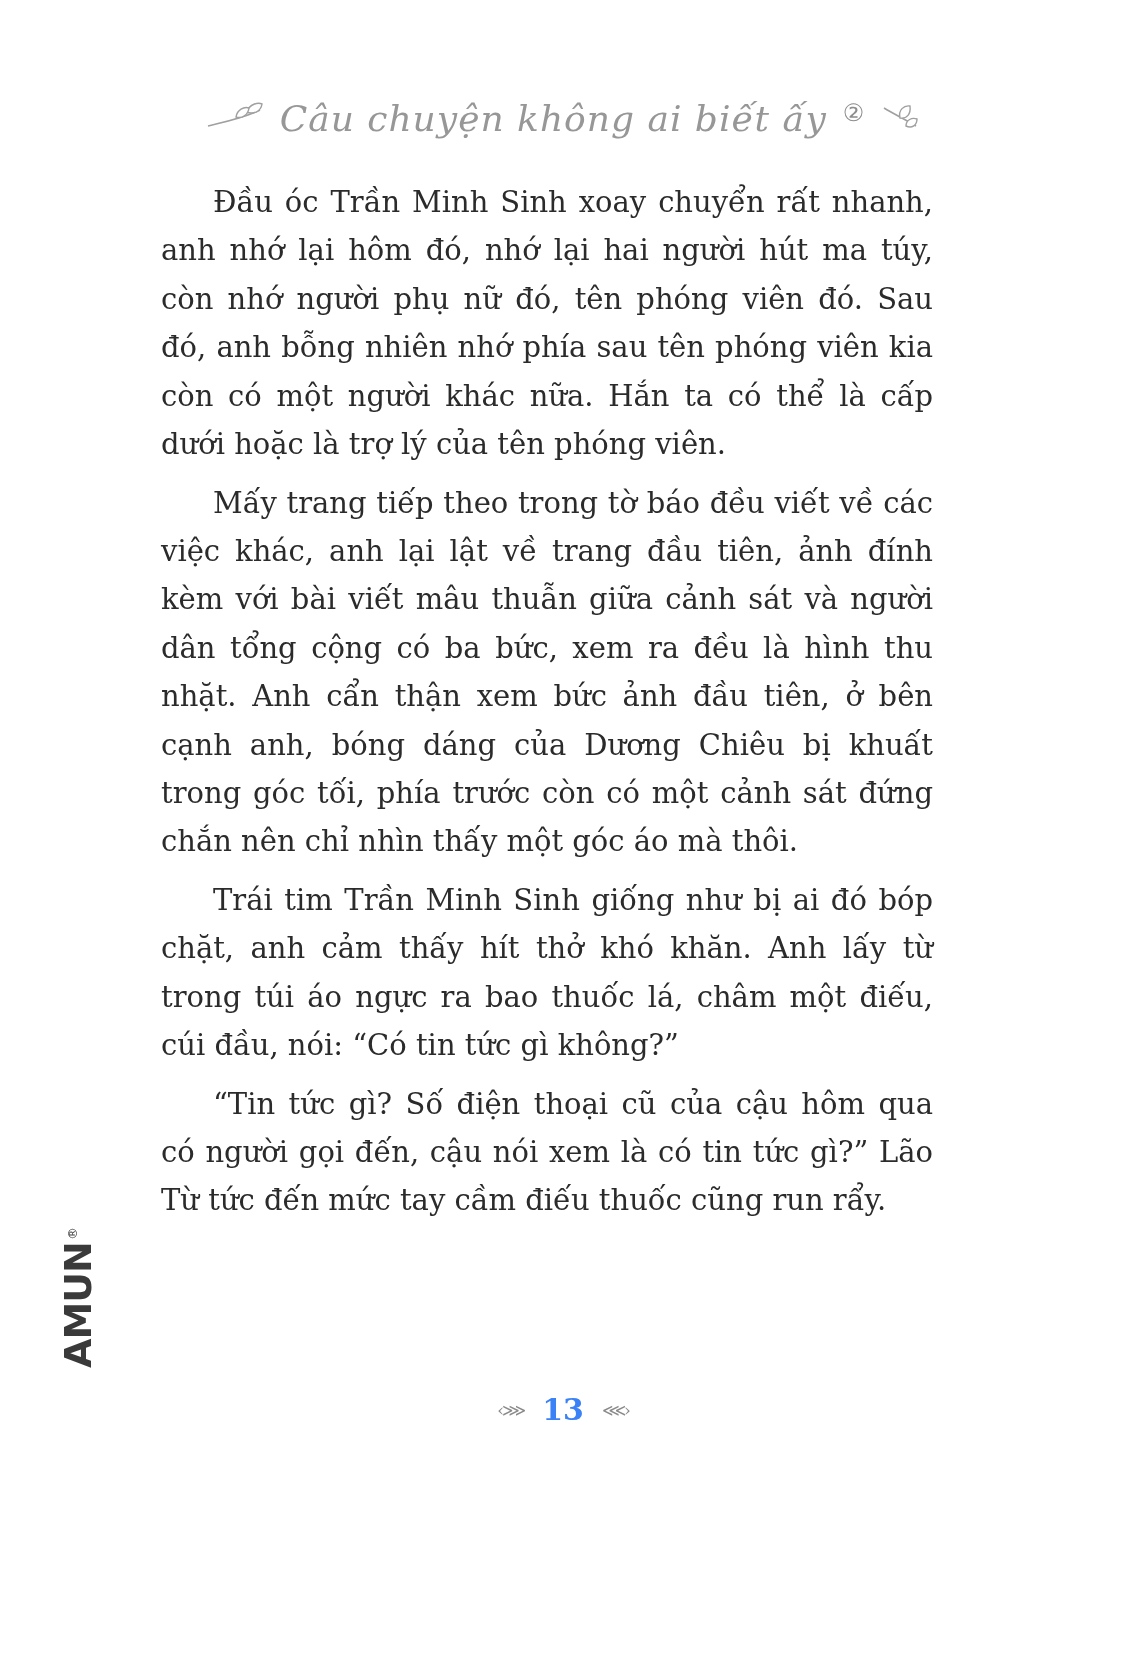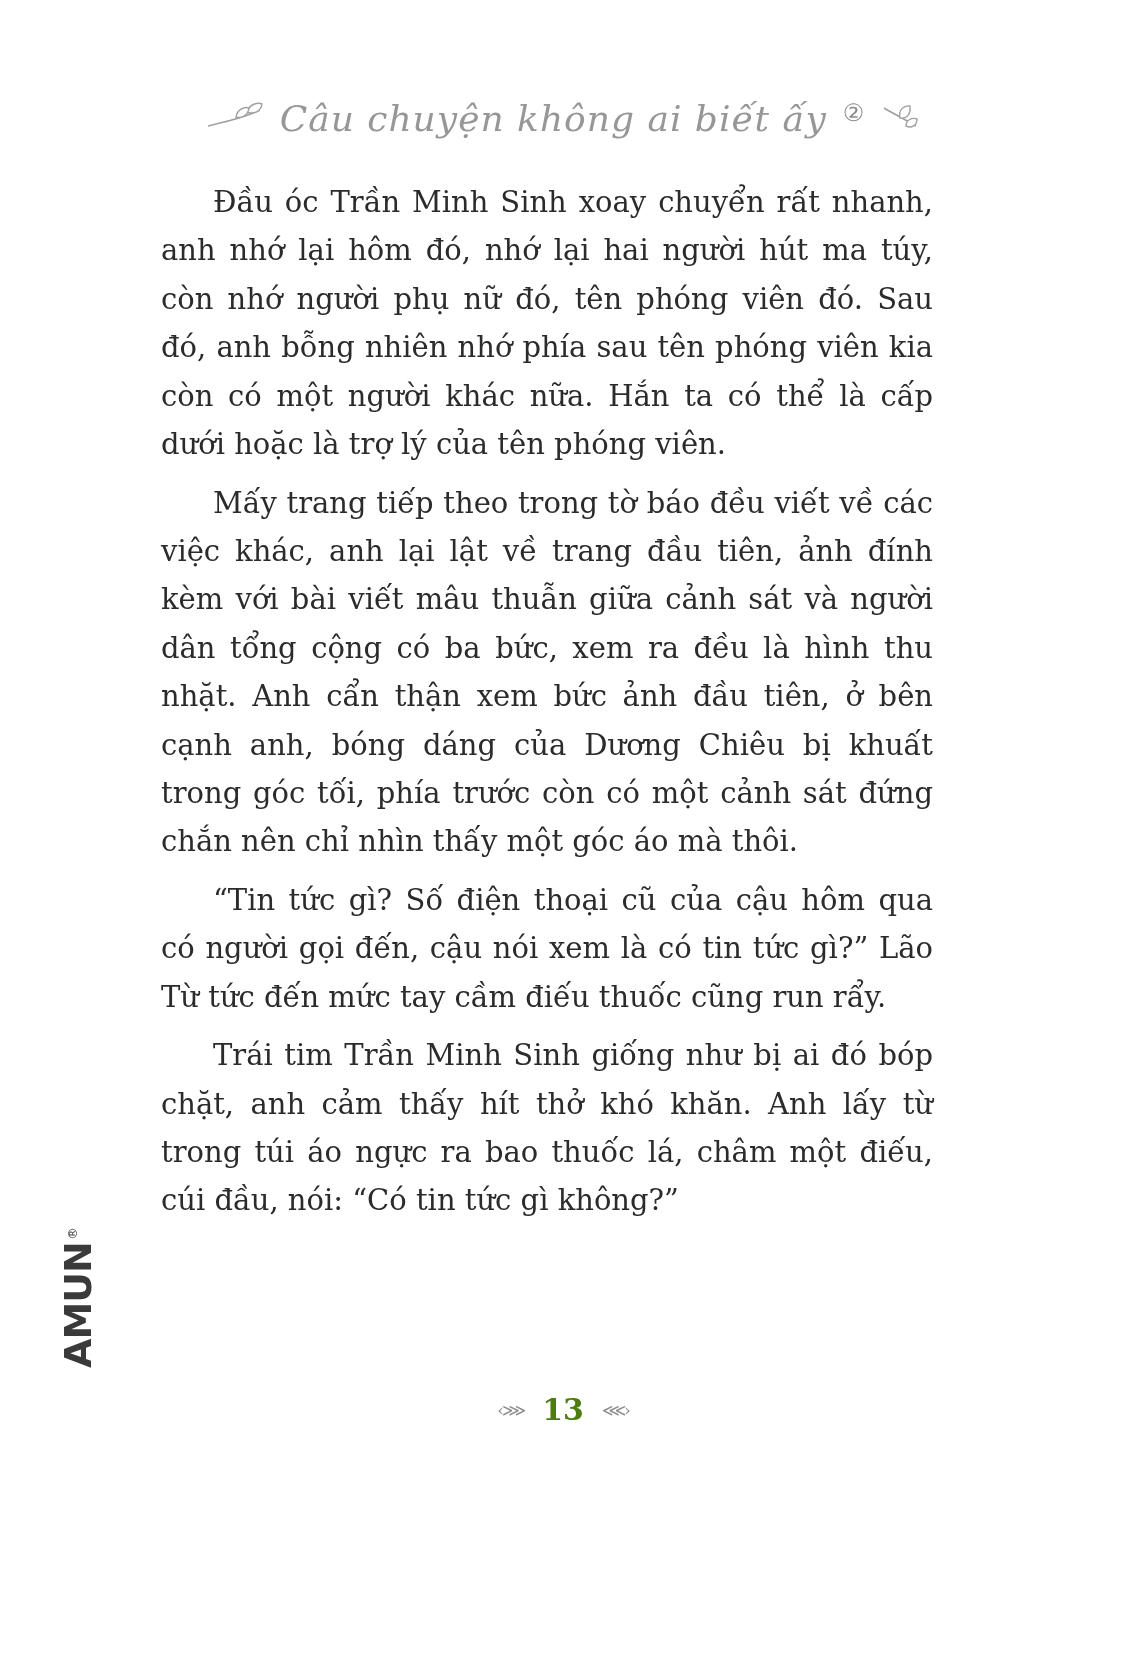--- a/index.html
+++ b/index.html
@@ -67,21 +67,21 @@
     left: 0;
     width: 100%;
     display: flex;
     justify-content: center;
     align-items: center;
     gap: 18px;
   }
   .page-number {
     font-size: 30px;
     font-weight: bold;
-    color: #4d7c0f;
+    color: #3b82f6;
   }
   .ornament {
     font-size: 17px;
     color: #8a8a8a;
     letter-spacing: -2px;
     user-select: none;
   }
 
   
   .logo {
@@ -124,22 +124,22 @@
         <path d="M4 6 C 14 12, 26 18, 36 24" stroke="#a0a0a0" stroke-width="1.6" fill="none"></path>
         <path d="M20 16 C 18 8, 24 3, 30 4 C 31 12, 27 17, 20 16 Z" stroke="#a0a0a0" stroke-width="1.4" fill="#ffffff"></path>
         <path d="M26 24 C 26 18, 32 15, 37 17 C 37 23, 32 27, 26 24 Z" stroke="#a0a0a0" stroke-width="1.4" fill="#ffffff"></path>
       </svg>
     </span>
   </div>
 
   <div class="content">
     <p>Đầu óc Trần Minh Sinh xoay chuyển rất nhanh, anh nhớ lại hôm đó, nhớ lại hai người hút ma túy, còn nhớ người phụ nữ đó, tên phóng viên đó. Sau đó, anh bỗng nhiên nhớ phía sau tên phóng viên kia còn có một người khác nữa. Hắn ta có thể là cấp dưới hoặc là trợ lý của tên phóng viên.</p>
     <p>Mấy trang tiếp theo trong tờ báo đều viết về các việc khác, anh lại lật về trang đầu tiên, ảnh đính kèm với bài viết mâu thuẫn giữa cảnh sát và người dân tổng cộng có ba bức, xem ra đều là hình thu nhặt. Anh cẩn thận xem bức ảnh đầu tiên, ở bên cạnh anh, bóng dáng của Dương Chiêu bị khuất trong góc tối, phía trước còn có một cảnh sát đứng chắn nên chỉ nhìn thấy một góc áo mà thôi.</p>
+    <p>Trái tim Trần Minh Sinh giống như bị ai đó bóp chặt, anh cảm thấy hít thở khó khăn. Anh lấy từ trong túi áo ngực ra bao thuốc lá, châm một điếu, cúi đầu, nói: “Có tin tức gì không?”</p>
     <p>“Tin tức gì? Số điện thoại cũ của cậu hôm qua có người gọi đến, cậu nói xem là có tin tức gì?” Lão Từ tức đến mức tay cầm điếu thuốc cũng run rẩy.</p>
-    <p>Trái tim Trần Minh Sinh giống như bị ai đó bóp chặt, anh cảm thấy hít thở khó khăn. Anh lấy từ trong túi áo ngực ra bao thuốc lá, châm một điếu, cúi đầu, nói: “Có tin tức gì không?”</p>
   </div>
 
   <div class="footer">
     <span class="ornament">‹⋙</span>
     <span class="page-number">13</span>
     <span class="ornament">⋘›</span>
   </div>
 
   <div class="logo">
     <span>AMUN</span><sup>®</sup>

